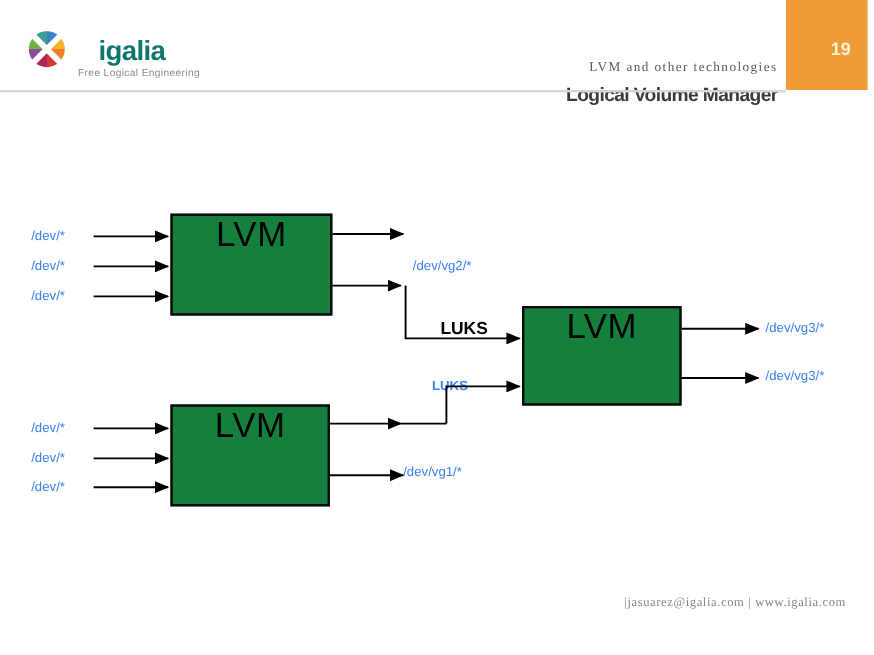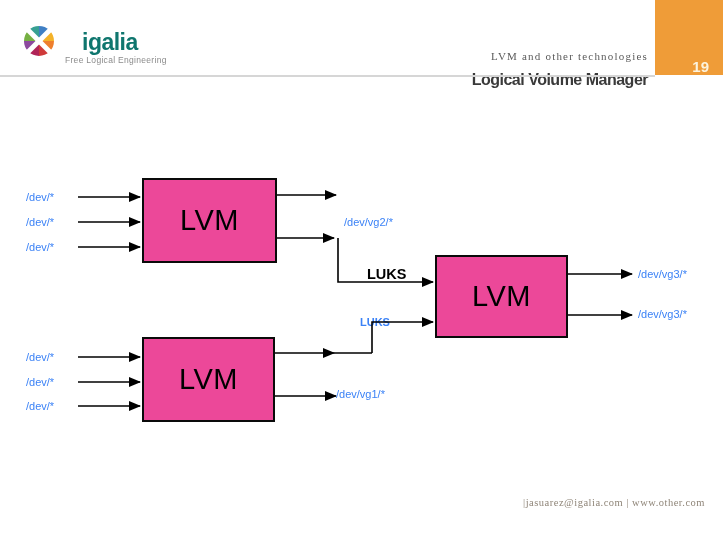--- a/index.html
+++ b/index.html
@@ -19,32 +19,32 @@
   .logo-x { position: absolute; left: 24px; top: 26px; }
   .brand { position: absolute; left: 64px; top: 29px; font-size: 23px; font-weight: 700;
            letter-spacing: -0.5px; color: #0f766e; margin-left: 18px; }
   .tagline { position: absolute; left: 65px; top: 55px; font-size: 8.5px;
              letter-spacing: 0.3px; color: #8b8b8b; }
   .title { position: absolute; right: 80px; top: 28px; font-size: 16px; font-weight: 700;
            letter-spacing: -0.5px; color: #3a3a3a; white-space: nowrap; margin-top: 43px; }
   .subtitle { position: absolute; right: 80px; top: 50px; font-family: "Liberation Serif", serif;
               font-size: 11px; letter-spacing: 1.2px; color: #5a5a5a; white-space: nowrap; text-align: center; }
   .page-box { position: absolute; left: 655px; top: 0; width: 68px; height: 75px;
-              background: #EF9C38; display: flex; align-items: flex-end; justify-content: flex-end;
+              background: #EF9C38; display: flex; align-items: center; justify-content: flex-end;
               padding-right: 14px; padding-top: 7px; }
   .page-num { color: #FCF3DD; font-size: 15px; font-weight: 700; }
   .header-rule { position: absolute; left: 0; top: 75px; width: 655px; height: 2px; background: #d6d6d6; }
 
   
   .footer { position: absolute; right: 23px; top: 497px; font-family: "Liberation Serif", serif;
             font-size: 10.5px; letter-spacing: 0.5px; color: #8f8578; white-space: nowrap; }
 
   
-  .lvm-box { position: absolute; background: #ec4899; border: 2px solid #0a0a0a;
-             display: flex; align-items: center; justify-content: center;
+  .lvm-box { position: absolute; background: #15803d; border: 2px solid #0a0a0a;
+             display: flex; justify-content: center;
              font-size: 29px; color: #000; letter-spacing: 0.5px; }
   .box-top    { left: 142px; top: 178px; width: 135px; height: 85px; }
   .box-bottom { left: 142px; top: 337px; width: 133px; height: 85px; }
   .box-right  { left: 435px; top: 255px; width: 133px; height: 83px; }
 
   .lbl { position: absolute; font-size: 11px; color: #3b82f6; height: 16px; line-height: 16px;
          white-space: nowrap; }
   .lbl-bold { font-weight: 700; }
   .luks-wrap { position: absolute; left: 367px; top: 267px; width: 40px; font-weight: 700;
                font-size: 14.5px; line-height: 15px; color: #000; word-break: break-all;
@@ -132,14 +132,14 @@
       <line x1="334" y1="353" x2="372" y2="353"></line>
       <polyline points="372,353 372,322 433,322" marker-end="url(#arr)"></polyline>
 
       <line x1="275" y1="396" x2="336" y2="396" marker-end="url(#arr)"></line>
 
       <line x1="568" y1="274" x2="632" y2="274" marker-end="url(#arr)"></line>
       <line x1="568" y1="315" x2="632" y2="315" marker-end="url(#arr)"></line>
     </g>
   </svg>
 
-  <div class="footer">|jasuarez@igalia.com | www.other.com</div>
+  <div class="footer">|jasuarez@igalia.com | www.igalia.com</div>
 </div>
 
 </body></html>

